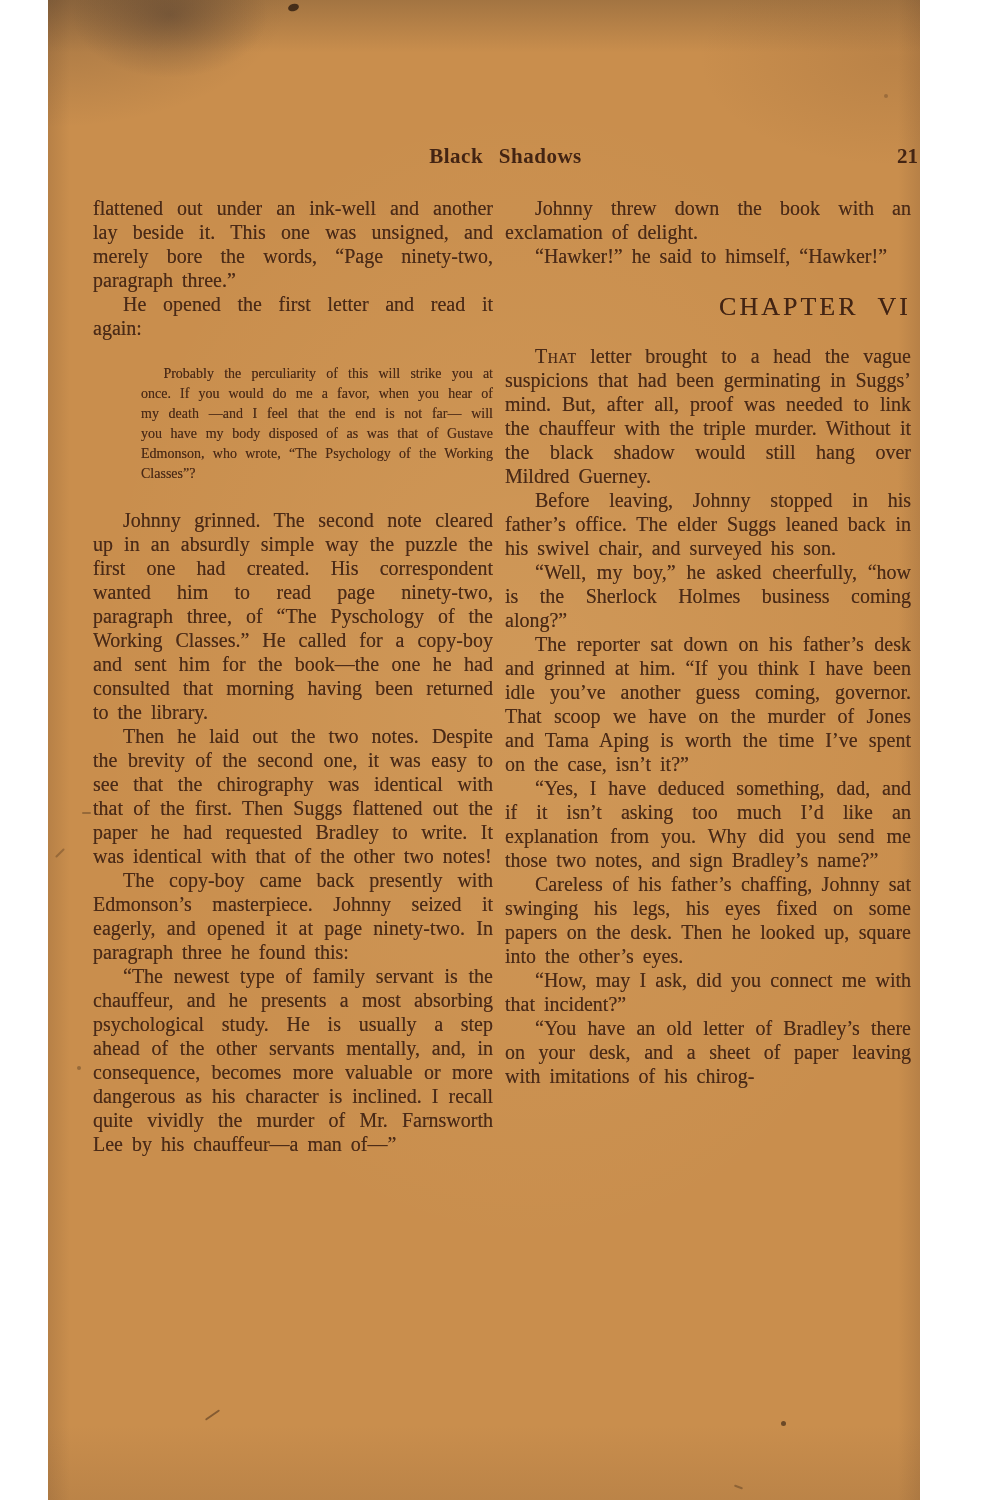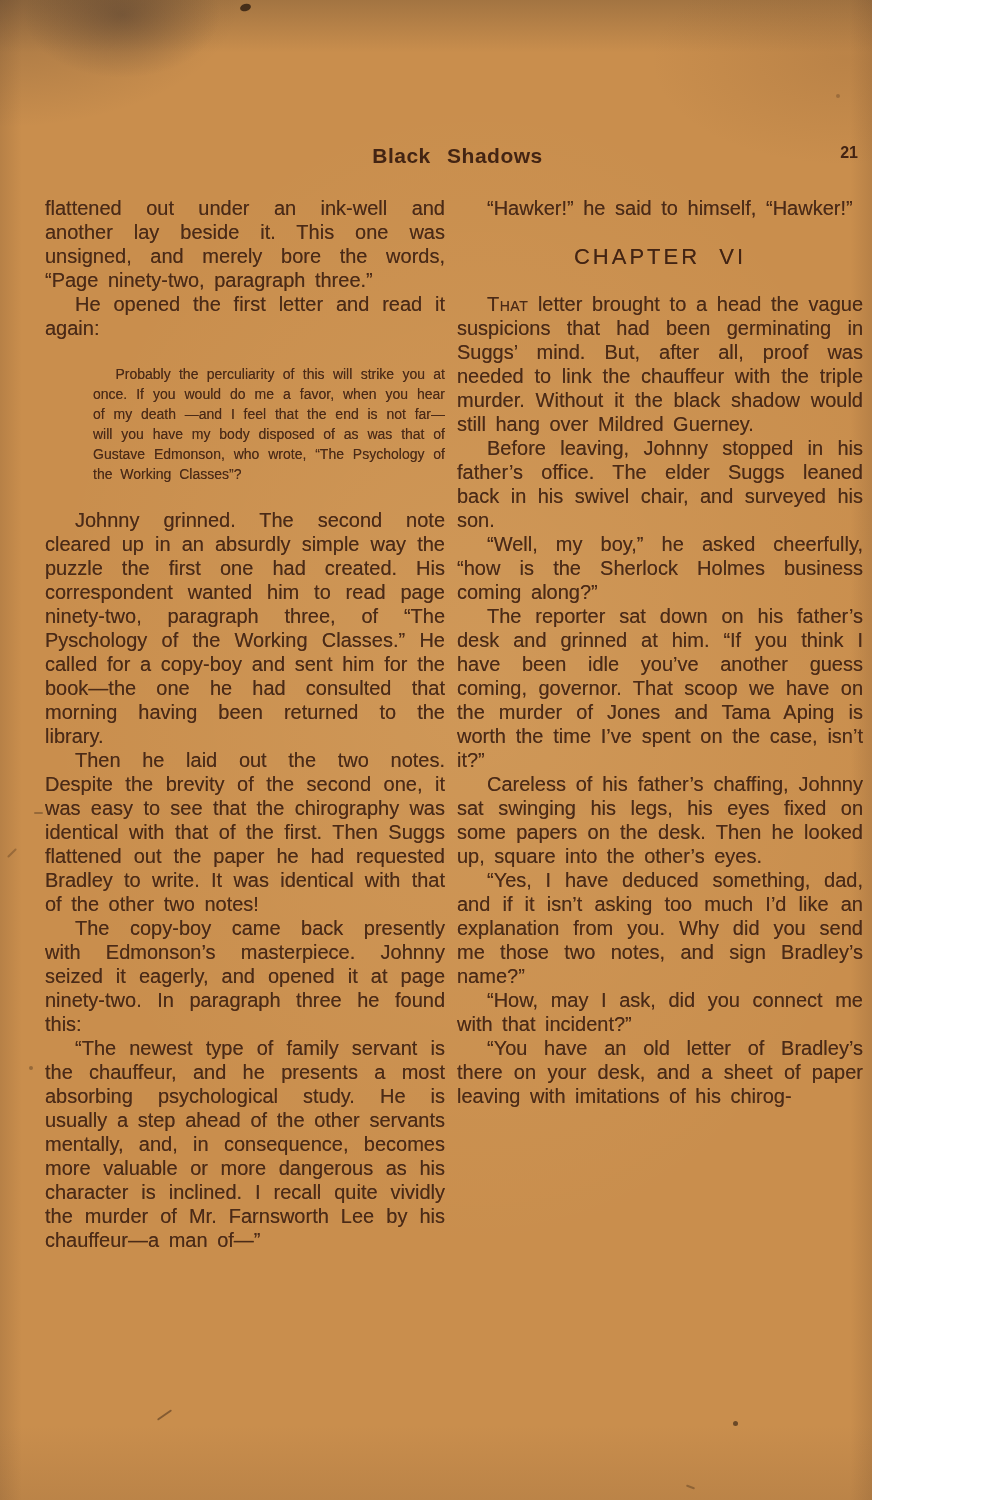--- a/index.html
+++ b/index.html
@@ -9,34 +9,35 @@
     overflow:hidden;
     background:
       radial-gradient(140px 90px at 14% 1%, rgba(70,54,44,0.45), rgba(70,54,44,0) 70%),
       radial-gradient(320px 170px at 0% 0%, rgba(70,54,44,0.30), rgba(70,54,44,0) 75%),
       radial-gradient(260px 140px at 97% 4%, rgba(120,80,45,0.18), rgba(120,80,45,0) 75%),
       linear-gradient(180deg, rgba(74,56,40,0.30), rgba(74,56,40,0) 3.5%),
       linear-gradient(0deg, rgba(115,78,44,0.16), rgba(115,78,44,0) 5%),
       linear-gradient(90deg, rgba(110,75,45,0.20), rgba(110,75,45,0) 2.5%, rgba(110,75,45,0) 97.5%, rgba(110,75,45,0.20)),
       radial-gradient(620px 820px at 55% 45%, rgba(255,226,170,0.12), rgba(255,226,170,0) 70%),
       #c98e4d;
-    font-family:Liberation Sans, sans-serif;
+    font-family:Liberation Serif, serif;
     color:#4a2a17;
+    margin-left:48px;
   }
   .running-header {
     position:absolute; top:144px; left:45px; width:825px; height:26px;
   }
   .running-title {
     position:absolute; left:0; right:0; text-align:center;
     font-size:21px; font-weight:bold; color:#432413;
     word-spacing:10px; letter-spacing:0.5px;
   }
   .page-number {
-    position:absolute; right:12px; top:0;
-    font-size:16px; font-weight:bold; color:#432413;
+    position:absolute; right:0; top:0;
+    font-size:21px; font-weight:bold; color:#432413;
   }
   .columns {
     position:absolute; top:196px; left:45px;
     display:flex; gap:12px;
   }
   .col { width:400px; }
   .col.right { width:406px; }
   .col p {
     margin:0;
     font-size:20px; line-height:24px;
@@ -50,22 +51,22 @@
     margin:24px 0 24px 48px;
     width:352px;
     font-size:14px; line-height:20px;
     text-align:justify;
     word-spacing:0.28em;
     text-indent:1.6em;
     text-shadow:0 0 0.5px rgba(60,30,15,0.55);
   }
   .chapter-heading {
     margin:24px 0 22px 0;
-    font-size:22px; font-weight:normal;
-    text-align:center;
+    font-size:26px; font-weight:normal;
+    text-align:right;
     letter-spacing:3px; word-spacing:10px;
     color:#432413;
     text-shadow:0 0 0.5px rgba(60,30,15,0.55);
   }
   .smallcaps { font-variant:small-caps; letter-spacing:0.5px; }
   .speck { position:absolute; background:rgba(45,27,15,0.8); border-radius:50%; }
   .speck.line { border-radius:2px; }
 </style>
 </head>
 <body>
@@ -83,28 +84,29 @@
       <p>flattened out under an ink-well and another lay beside it.  This one was unsigned, and merely bore the words, “Page ninety-two, paragraph three.”</p>
       <p class="indent">He opened the first letter and read it again:</p>
       <blockquote class="quote">Probably the perculiarity of this will strike you at once.  If you would do me a favor, when you hear of my death —and I feel that the end is not far— will you have my body disposed of as was that of Gustave Edmonson, who wrote, “The Psychology of the Working Classes”?</blockquote>
       <p class="indent">Johnny grinned.  The second note cleared up in an absurdly simple way the puzzle the first one had created. His correspondent wanted him to read page ninety-two, paragraph three, of “The Pyschology of the Working Classes.”  He called for a copy-boy and sent him for the book—the one he had consulted that morning having been returned to the library.</p>
       <p class="indent">Then he laid out the two notes.  Despite the brevity of the second one, it was easy to see that the chirography was identical with that of the first. Then Suggs flattened out the paper he had requested Bradley to write.  It was identical with that of the other two notes!</p>
       <p class="indent">The copy-boy came back presently with Edmonson’s masterpiece.  Johnny seized it eagerly, and opened it at page ninety-two.  In paragraph three he found this:</p>
       <p class="indent">“The newest type of family servant is the chauffeur, and he presents a most absorbing psychological study.  He is usually a step ahead of the other servants mentally, and, in consequence, becomes more valuable or more dangerous as his character is inclined.  I recall quite vividly the murder of Mr. Farnsworth Lee by his chauffeur—a man of—”</p>
     </div>
 
     <div class="col right">
+      <p class="indent">Johnny threw down the book with an exclamation of delight.</p>
       <p class="indent">“Hawker!”  he  said  to  himself, “Hawker!”</p>
       <h2 class="chapter-heading">CHAPTER VI</h2>
       <p class="indent"><span class="smallcaps">That</span><span> letter brought to a head the vague suspicions that had been germinating in Suggs’ mind.  But, after all, proof was needed to link the chauffeur with the triple murder.  Without it the black shadow would still hang over Mildred Guerney.</span></p>
       <p class="indent">Before leaving, Johnny stopped in his father’s office.  The elder Suggs leaned back in his swivel chair, and surveyed his son.</p>
       <p class="indent">“Well, my boy,” he asked cheerfully, “how is the Sherlock Holmes business coming along?”</p>
       <p class="indent">The reporter sat down on his father’s desk and grinned at him.  “If you think I have been idle you’ve another guess coming, governor.  That scoop we have on the murder of Jones and Tama Aping is worth the time I’ve spent on the case, isn’t it?”</p>
+      <p class="indent">“Yes, I have deduced something, dad, and if it isn’t asking too much I’d like an explanation from you.  Why did you send me those two notes, and sign Bradley’s name?”</p>
       <p class="indent">Careless of his father’s chaffing, Johnny sat swinging his legs, his eyes fixed on some papers on the desk.  Then he looked up, square into the other’s eyes.</p>
-      <p class="indent">“Yes, I have deduced something, dad, and if it isn’t asking too much I’d like an explanation from you.  Why did you send me those two notes, and sign Bradley’s name?”</p>
       <p class="indent">“How, may I ask, did you connect me with that incident?”</p>
       <p class="indent">“You have an old letter of Bradley’s there on your desk, and a sheet of paper leaving with imitations of his chirog-</p>
     </div>
 
   </div>
 
   <div class="speck" style="left:240px; top:4px; width:11px; height:7px; transform:rotate(-15deg);"></div>
   <div class="speck" style="left:966px; top:86px; width:6px; height:8px; opacity:0.45;"></div>
   <div class="speck" style="left:733px; top:1421px; width:5px; height:5px; opacity:0.75;"></div>
   <div class="speck line" style="left:156px; top:1414px; width:17px; height:2px; transform:rotate(-35deg); opacity:0.55;"></div>

